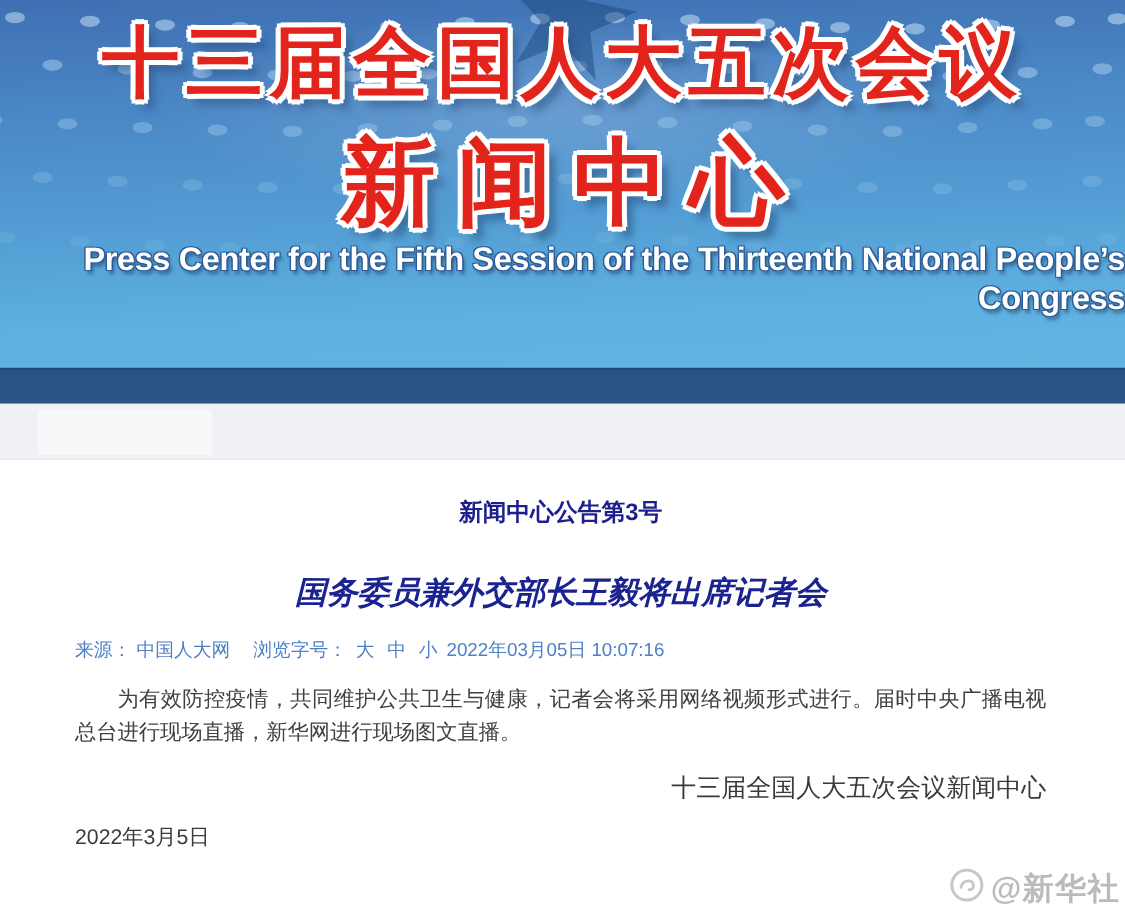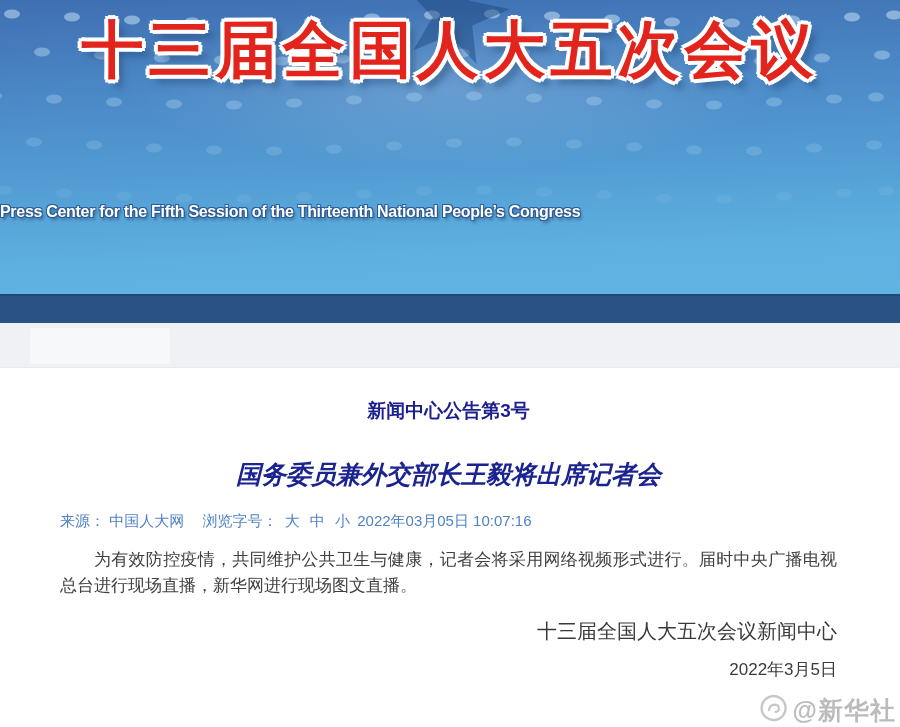--- a/index.html
+++ b/index.html
@@ -35,22 +35,22 @@
   .banner-subtitle-cn {
     position: absolute; top: 96px; left: 0; width: 100%; text-align: center;
     font-size: 76px; font-weight: bold; letter-spacing: 17px; text-indent: 17px;
     color: #e2241d;
     text-shadow:
       -3px -3px 0 #fff, 3px -3px 0 #fff, -3px 3px 0 #fff, 3px 3px 0 #fff,
       -4px 0 0 #fff, 4px 0 0 #fff, 0 -4px 0 #fff, 0 4px 0 #fff,
       8px 9px 7px rgba(35, 70, 115, 0.55);
   }
   .banner-title-en {
-    position: absolute; top: 203px; left: 0; width: 100%; text-align: left;
-    font-size: 16px; font-weight: bold; letter-spacing: -0.3px; color: #ffffff;
+    position: absolute; top: 192px; left: 0; width: 100%; text-align: right;
+    font-size: 26px; font-weight: bold; letter-spacing: -0.3px; color: #ffffff;
     text-shadow:
       -1px -1px 0 #2d5c97, 1px -1px 0 #2d5c97, -1px 1px 0 #2d5c97, 1px 1px 0 #2d5c97,
       2px 3px 3px rgba(20, 50, 90, 0.55);
   }
 
   
   .navbar {
     width: 900px; height: 29px; background: #2a5284;
     border-top: 2px solid #204a75;
   }
@@ -83,21 +83,21 @@
   .para {
     font-size: 17px; line-height: 26px; color: #404040;
     text-indent: 2em; text-align: justify;
   }
   .para-1 { margin-top: 15px; }
   .para-2 { margin-top: 17px; }
   .signature {
     margin-top: 21px; text-align: right; font-size: 20px; line-height: 22px; color: #3a3a3a;
   }
   .pub-date {
-    margin-top: 17px; text-align: right; font-size: 17px; line-height: 22px; color: #3a3a3a;
+    margin-top: 17px; text-align: left; font-size: 17px; line-height: 22px; color: #3a3a3a;
   }
 
   
   .watermark {
     position: absolute; right: 4px; bottom: 0; height: 34px;
     display: flex; align-items: center; gap: 4px;
     color: rgba(178, 178, 178, 0.9); pointer-events: none;
   }
   .watermark .wm-icon { transform: rotate(-12deg); opacity: 0.85; }
   .watermark .wm-text {
@@ -133,20 +133,21 @@
         </g>
       </defs>
       <use href="#dotrow" transform="translate(0,14)" fill="#cfe9fb" opacity="0.50"></use>
       <use href="#dotrow" transform="translate(30,52)" fill="#c2e2f8" opacity="0.42"></use>
       <use href="#dotrow" transform="translate(-18,96)" fill="#b8dcf6" opacity="0.33"></use>
       <use href="#dotrow" transform="translate(22,142)" fill="#b0d8f4" opacity="0.22"></use>
       <use href="#dotrow" transform="translate(-8,190)" fill="#a8d4f2" opacity="0.13"></use>
     </svg>
     <div class="star"></div>
     <div class="banner-title-cn">十三届全国人大五次会议</div>
+    <div class="banner-subtitle-cn">新闻中心</div>
     <div class="banner-title-en">Press Center for the Fifth Session of the Thirteenth National People’s Congress</div>
   </header>
 
   <nav class="navbar"></nav>
 
   <div class="breadcrumb-band">
     <div class="breadcrumb-placeholder"></div>
   </div>
 
   <main class="content">

